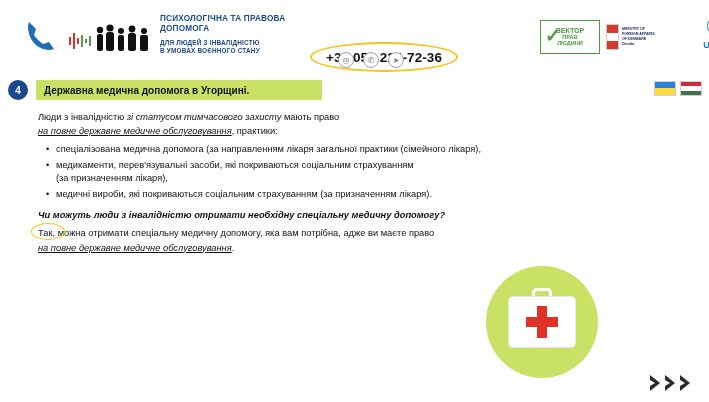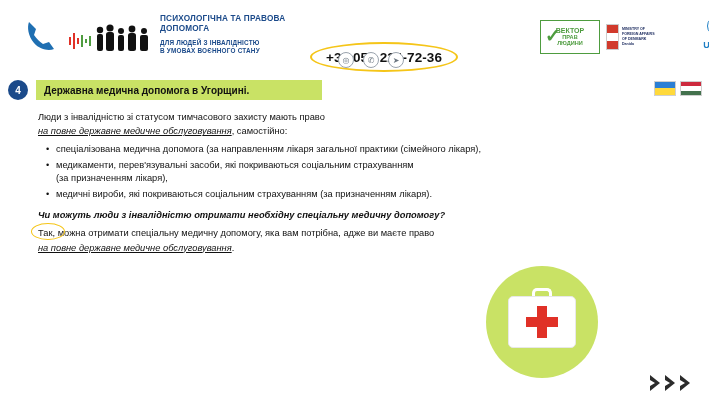--- a/index.html
+++ b/index.html
@@ -202,21 +202,21 @@
   
   .content {
     position: absolute;
     left: 38px; top: 110px;
     width: 640px;
     font-size: 9.3px;
     color: #111111;
     line-height: 1.55;
   }
   .content p { margin: 0 0 4px 0; }
-  .ital { }
+  .ital { font-style: italic; }
   .ul-under { text-decoration: underline; font-style: italic; }
   .bullets {
     margin: 2px 0 6px 0;
     padding: 0;
     list-style: none;
   }
   .bullets li {
     position: relative;
     padding-left: 18px;
     margin-bottom: 2.5px;
@@ -381,21 +381,21 @@
   <div class="flags">
     <div class="flag flag-ua"></div>
     <div class="flag flag-hu"></div>
   </div>
 </div>
 
 <div class="content">
 
   <p>
     <span>Люди з інвалідністю </span><span class="ital">зі статусом тимчасового захисту</span><span> мають право</span><br>
-    <span class="ul-under">на повне державне медичне обслуговування</span><span>, самостійно:</span>
+    <span class="ul-under">на повне державне медичне обслуговування</span><span>, практики:</span>
   </p>
 
   <ul class="bullets">
     <li>спеціалізована медична допомога (за направленням лікаря загальної практики (сімейного лікаря),</li>
     <li style="white-space:pre-line;">медикаменти, перев'язувальні засоби, які покриваються соціальним страхуванням
 (за призначенням лікаря),</li>
     <li>медичні вироби, які покриваються соціальним страхуванням (за призначенням лікаря).</li>
   </ul>
 
   <p class="q-line">Чи можуть люди з інвалідністю отримати необхідну спеціальну медичну допомогу?</p>

